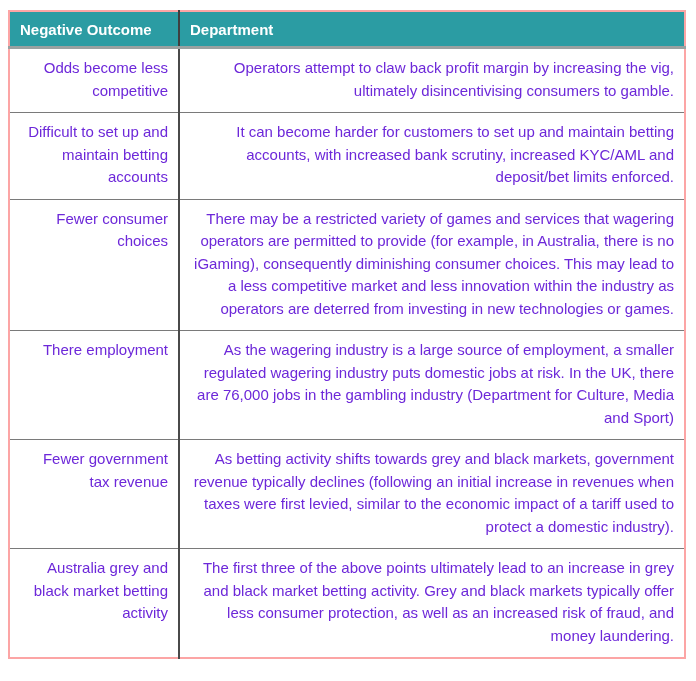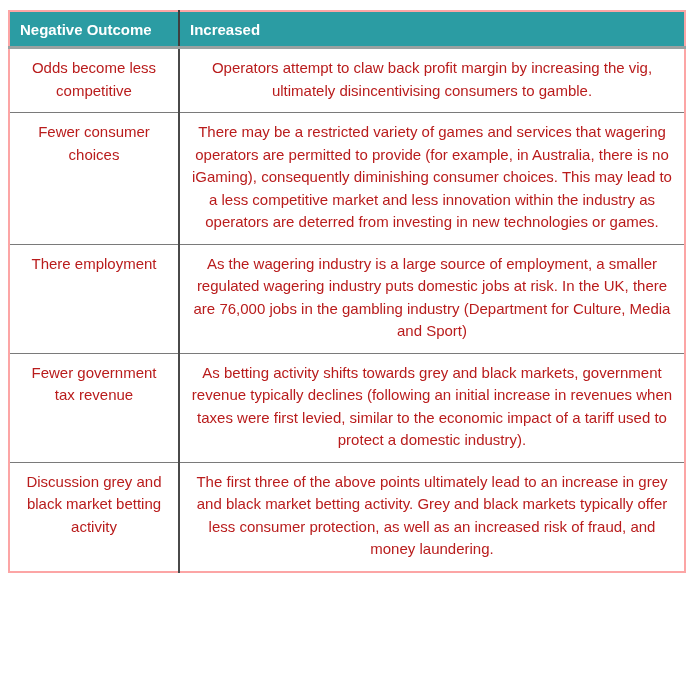--- a/index.html
+++ b/index.html
@@ -31,25 +31,25 @@
     font-size: 15px;
     font-weight: bold;
     text-align: left;
     vertical-align: middle;
     padding: 9px 10px 8px 10px;
     border-bottom: 3px solid #99a1a1;
     border-left: 2px solid #3f3f3f;
   }
   th:first-child { border-left: none; }
   td {
-    color: #b91c1c;
+    color: #6d28d9;
     font-size: 15px;
     line-height: 1.5;
     vertical-align: top;
-    text-align: center;
+    text-align: right;
     padding: 8px 10px 10px 10px;
     border-top: 1px solid #7a7a7a;
     border-left: 2px solid #4a4a4a;
     background: #ffffff;
     word-wrap: break-word;
   }
   td:first-child { border-left: none; }
   tbody tr:first-child td { border-top: none; }
 </style>
 </head>
@@ -57,39 +57,43 @@
 
 <div class="page">
   <table class="outcomes">
     <colgroup>
       <col class="col-outcome">
       <col class="col-discussion">
     </colgroup>
     <thead>
       <tr>
         <th>Negative Outcome</th>
-        <th>Increased</th>
+        <th>Department</th>
       </tr>
     </thead>
     <tbody>
       <tr>
         <td>Odds become less competitive</td>
         <td>Operators attempt to claw back profit margin by increasing the vig, ultimately disincentivising consumers to gamble.</td>
+      </tr>
+      <tr>
+        <td>Difficult to set up and maintain betting accounts</td>
+        <td>It can become harder for customers to set up and maintain betting accounts, with increased bank scrutiny, increased KYC/AML and deposit/bet limits enforced.</td>
       </tr>
       <tr>
         <td>Fewer consumer choices</td>
         <td>There may be a restricted variety of games and services that wagering operators are permitted to provide (for example, in Australia, there is no iGaming), consequently diminishing consumer choices. This may lead to a less competitive market and less innovation within the industry as operators are deterred from investing in new technologies or games.</td>
       </tr>
       <tr>
         <td>There employment</td>
         <td>As the wagering industry is a large source of employment, a smaller regulated wagering industry puts domestic jobs at risk. In the UK, there are 76,000 jobs in the gambling industry (Department for Culture, Media and Sport)</td>
       </tr>
       <tr>
         <td>Fewer government tax revenue</td>
         <td>As betting activity shifts towards grey and black markets, government revenue typically declines (following an initial increase in revenues when taxes were first levied, similar to the economic impact of a tariff used to protect a domestic industry).</td>
       </tr>
       <tr>
-        <td>Discussion grey and black market betting activity</td>
+        <td>Australia grey and black market betting activity</td>
         <td>The first three of the above points ultimately lead to an increase in grey and black market betting activity. Grey and black markets typically offer less consumer protection, as well as an increased risk of fraud, and money laundering.</td>
       </tr>
     </tbody>
   </table>
 </div>
 
 </body></html>

